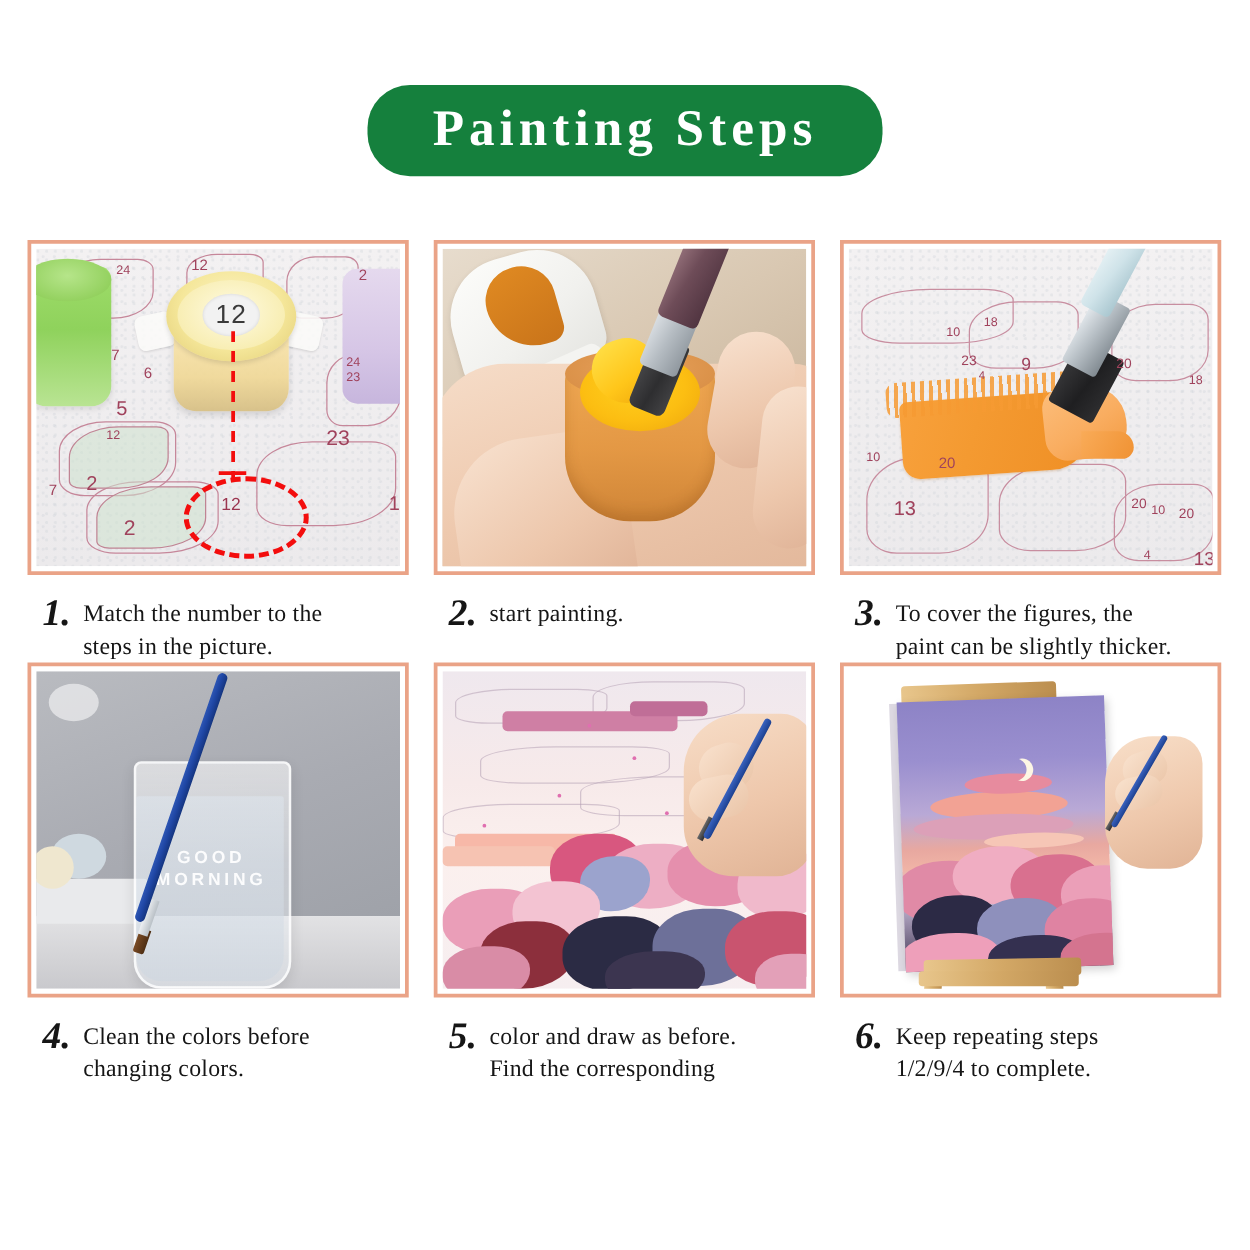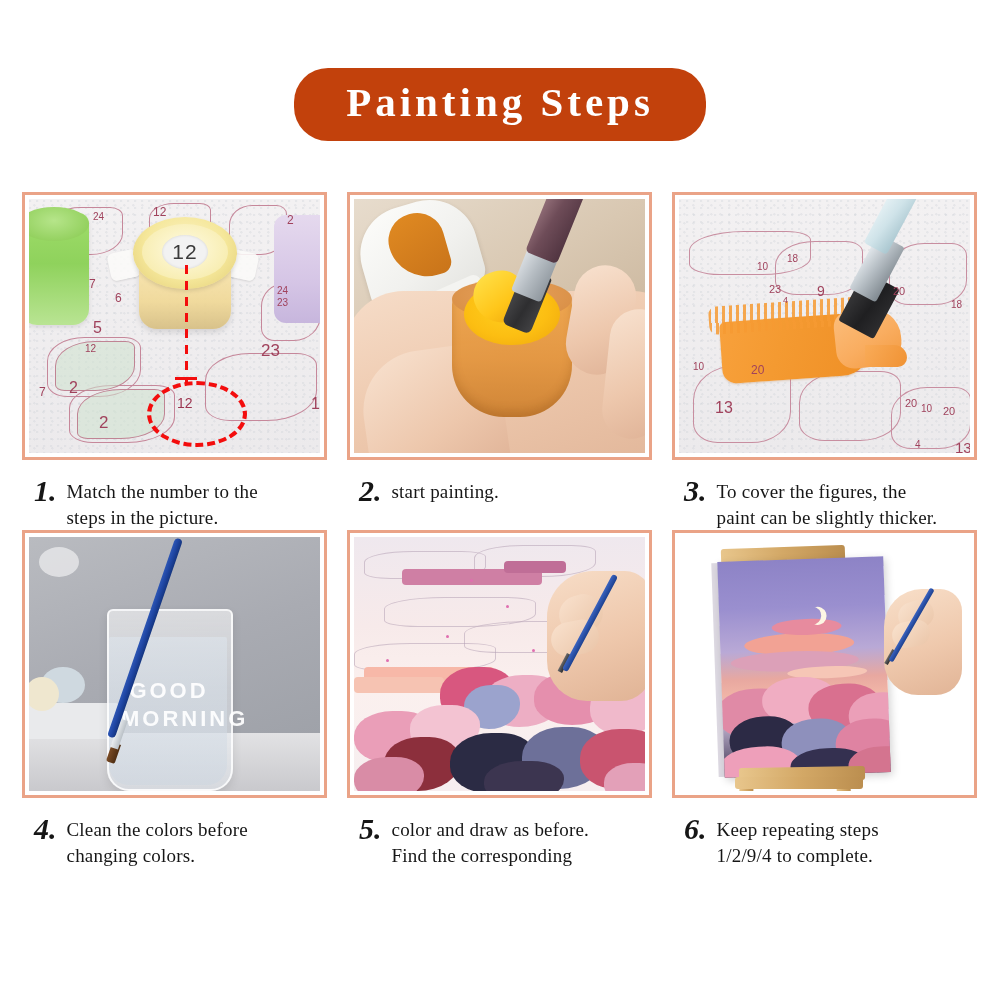--- a/index.html
+++ b/index.html
@@ -6,21 +6,21 @@
   body{
     width:1000px;height:1000px;background:#ffffff;
     font-family:"Liberation Serif", serif;
     overflow:hidden;position:relative;
   }
   .page{width:1000px;height:1000px;position:relative;}
 
   
   .title-wrap{width:100%;display:flex;justify-content:center;padding-top:68px;box-sizing:border-box;}
   .title-banner{
-    background:#c2410c;border-radius:34px;
+    background:#15803d;border-radius:34px;
     padding:14px 52px 18px 52px;
     display:flex;align-items:center;justify-content:center;
     box-shadow:0 0 0 rgba(0,0,0,0);
   }
   .title-text{
     color:#ffffff;font-family:"Liberation Serif", serif;
     font-size:41px;font-weight:700;letter-spacing:4px;line-height:1;
     white-space:nowrap;
   }
 
@@ -224,21 +224,21 @@
     background:linear-gradient(180deg,rgba(255,255,255,.55) 0%,rgba(240,244,248,.48) 45%,rgba(225,230,236,.55) 100%);
     border:2px solid rgba(255,255,255,.8);box-shadow:0 4px 10px rgba(0,0,0,.10);
   }
   .p4 .water{
     position:absolute;left:80px;top:100px;width:118px;height:148px;border-radius:2px 2px 20px 20px;
     background:linear-gradient(180deg,rgba(222,230,238,.55) 0%,rgba(205,214,224,.55) 100%);
   }
   .p4 .gmtext{
     position:absolute;left:92px;top:140px;width:96px;text-align:center;
     color:rgba(255,255,255,.92);font-family:"Liberation Sans", sans-serif;
-    font-size:22px;font-weight:700;letter-spacing:3px;line-height:1.25;
+    font-size:14px;font-weight:700;letter-spacing:3px;line-height:1.25;
   }
   .p4 .bhandle{
     position:absolute;left:112px;top:-4px;width:8px;height:210px;transform:rotate(19deg);
     background:linear-gradient(90deg,#2d56b4 0%,#1f46a4 45%,#15357f 100%);border-radius:4px;
   }
   .p4 .bfer{
     position:absolute;left:86px;top:182px;width:8px;height:30px;transform:rotate(19deg);
     background:linear-gradient(90deg,#eceff2,#b9c0c6);
   }
   .p4 .bbris{

